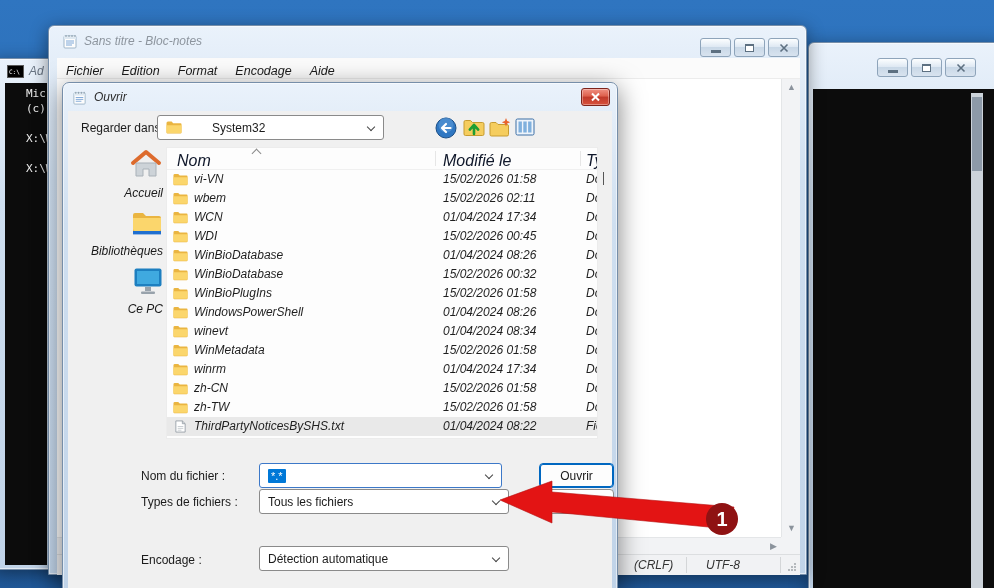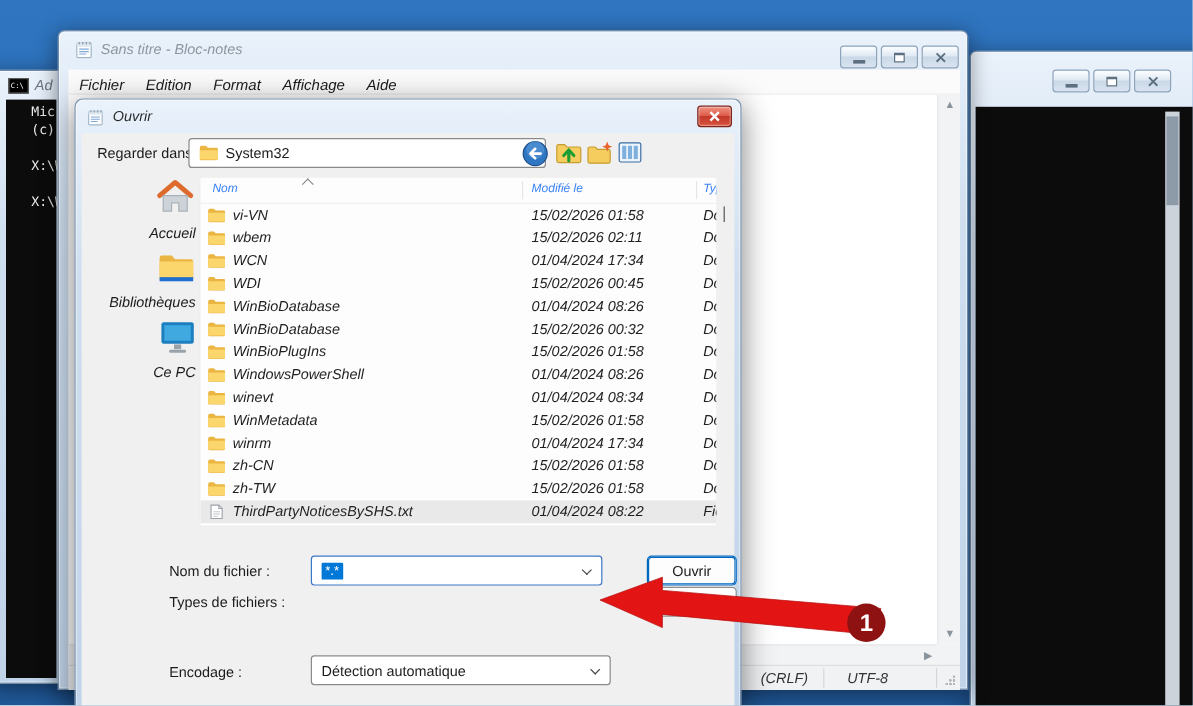--- a/index.html
+++ b/index.html
@@ -66,21 +66,21 @@
     border-right:1.4px solid #454545; border-bottom:1.4px solid #454545; transform:rotate(45deg); }
   .btn { position:absolute; width:75px; height:25px; background:#fdfdfd; border:1px solid #8f8f8f;
     border-radius:4px; font-size:12px; color:#1b1b1b; display:flex; align-items:center; justify-content:center; }
   .btn.default { border:1px solid #0067c0; box-shadow:inset 0 0 0 1px #0067c0; }
   .side-item { position:absolute; left:0; width:100px; text-align:right; }
   .side-label { font-style:italic; font-size:12px; color:#1a1a1a; display:block; margin-top:3px; }
 
   #file-list { position:absolute; left:103px; top:64px; width:432px; height:292px; background:#fdfdfd;
     border:1px solid #ececec; overflow:hidden; }
   .lv-head { position:relative; height:22px; border-bottom:1px solid #f0f0f0; font-style:italic;
-    font-size:10px; color:#3b82f6; }
+    font-size:16px; color:#0f172a; }
   .lv-head .hsep { position:absolute; top:3px; bottom:3px; width:1px; background:#e6e6e6; }
   .sort-caret { position:absolute; left:86px; top:2px; width:7px; height:7px;
     border-left:1.2px solid #8a8a8a; border-top:1.2px solid #8a8a8a; transform:rotate(45deg); }
   .list-row { position:relative; height:19px; font-style:italic; font-size:12px; color:#1f1f1f; }
   .list-row.selected { background:#e9e9e9; }
   .row-icon { position:absolute; left:6px; top:3px; width:15px; height:13px; }
   .cell-name { position:absolute; left:27px; top:2px; white-space:nowrap; }
   .cell-date { position:absolute; left:276px; top:2px; white-space:nowrap; }
   .cell-type { position:absolute; left:419px; top:2px; width:13px; white-space:nowrap; overflow:hidden; }
 
@@ -150,21 +150,21 @@
         <svg width="10" height="10">
             <path d="M1.5 1.5 L8.5 8.5 M8.5 1.5 L1.5 8.5" stroke="#5d7081" stroke-width="1.6"></path>
           </svg>
       </div>
     </div>
 
     <div id="np-menubar">
         <span class="menu-item">Fichier</span>
         <span class="menu-item">Edition</span>
         <span class="menu-item">Format</span>
-        <span class="menu-item">Affichage</span>
+        <span class="menu-item">Encodage</span>
         <span class="menu-item">Aide</span>
       </div>
 
     <div id="np-client">
       <div class="np-vscroll">
         <span class="sc-arrow" style="left:5px; top:4px;">▲</span>
         <span class="sc-arrow" style="left:5px; bottom:4px;">▼</span>
       </div>
       <div class="np-hscroll">
         <span class="sc-arrow" style="right:4px; top:4px;">▶</span>
@@ -195,21 +195,21 @@
       <div class="close-red" style="position:absolute; right:7px; top:5px; width:29px; height:18px;">
         <svg width="11" height="10">
             <path d="M2 1.5 L9 8.5 M9 1.5 L2 8.5" stroke="#fff" stroke-width="2"></path>
           </svg>
       </div>
     </div>
 
     <div id="dlg-content"></div>
 
     <span class="dlg-label" style="left:18px; top:38px;">Regarder dans :</span>
-    <div class="combo" style="left:94px; top:32px; width:298px;">
+    <div class="combo" style="left:94px; top:32px; width:227px;gap:24px;">
       <svg width="16" height="13" style="margin-right:6px;" viewBox="0 0 16 13">
         <path d="M0.5 2 q0-1.5 1.5-1.5 h3.6 l1.6 1.7 h7.3 q1 0 1 1 v8.3 q0 1-1 1 h-13 q-1 0-1-1 z" fill="#eab541"></path>
         <path d="M0.5 4.2 h15 v6.8 q0 1-1 1 h-13 q-1 0-1-1 z" fill="#fbd66c"></path>
       </svg>
       <span>System32</span>
       <div class="chev"></div>
     </div>
 
     <svg class="tb-icon" style="left:372px;" viewBox="0 0 22 22">
       <circle cx="11" cy="11" r="10" fill="#2f77c2" stroke="#1c4f87"></circle>
@@ -427,20 +427,24 @@
     </div>
 
     <span class="dlg-label" style="left:78px; top:386px;">Nom du fichier :</span>
     <div class="combo" style="left:196px; top:380px; width:243px; border-color:#3c78c8;">
       <span class="sel-chip">*.*</span>
       <div class="chev"></div>
     </div>
     <div class="btn default" style="left:476px; top:380px;">Ouvrir</div>
 
     <span class="dlg-label" style="left:78px; top:412px;">Types de fichiers :</span>
+    <div class="combo" style="left:196px; top:406px; width:250px;">
+      <span>Tous les fichiers</span>
+      <div class="chev"></div>
+    </div>
     <div class="btn" style="left:476px; top:406px;">Annuler</div>
 
     <span class="dlg-label" style="left:78px; top:470px;">Encodage :</span>
     <div class="combo" style="left:196px; top:463px; width:250px;">
       <span>Détection automatique</span>
       <div class="chev"></div>
     </div>
   </div>
 
   <svg id="annot">

